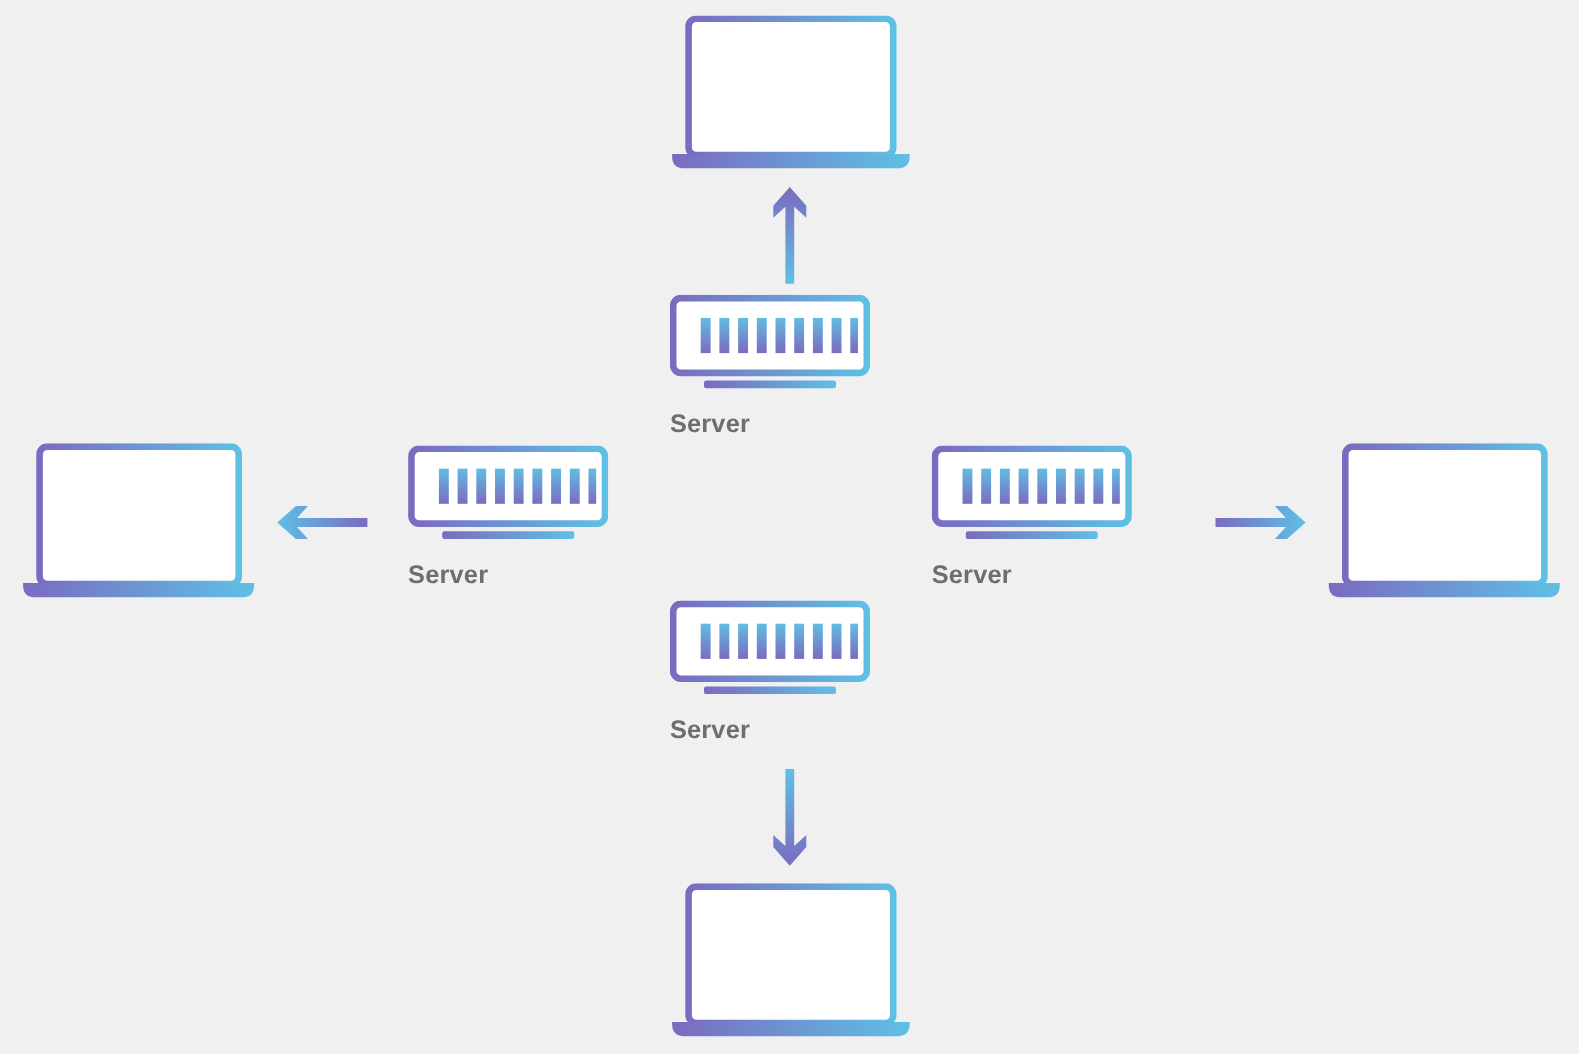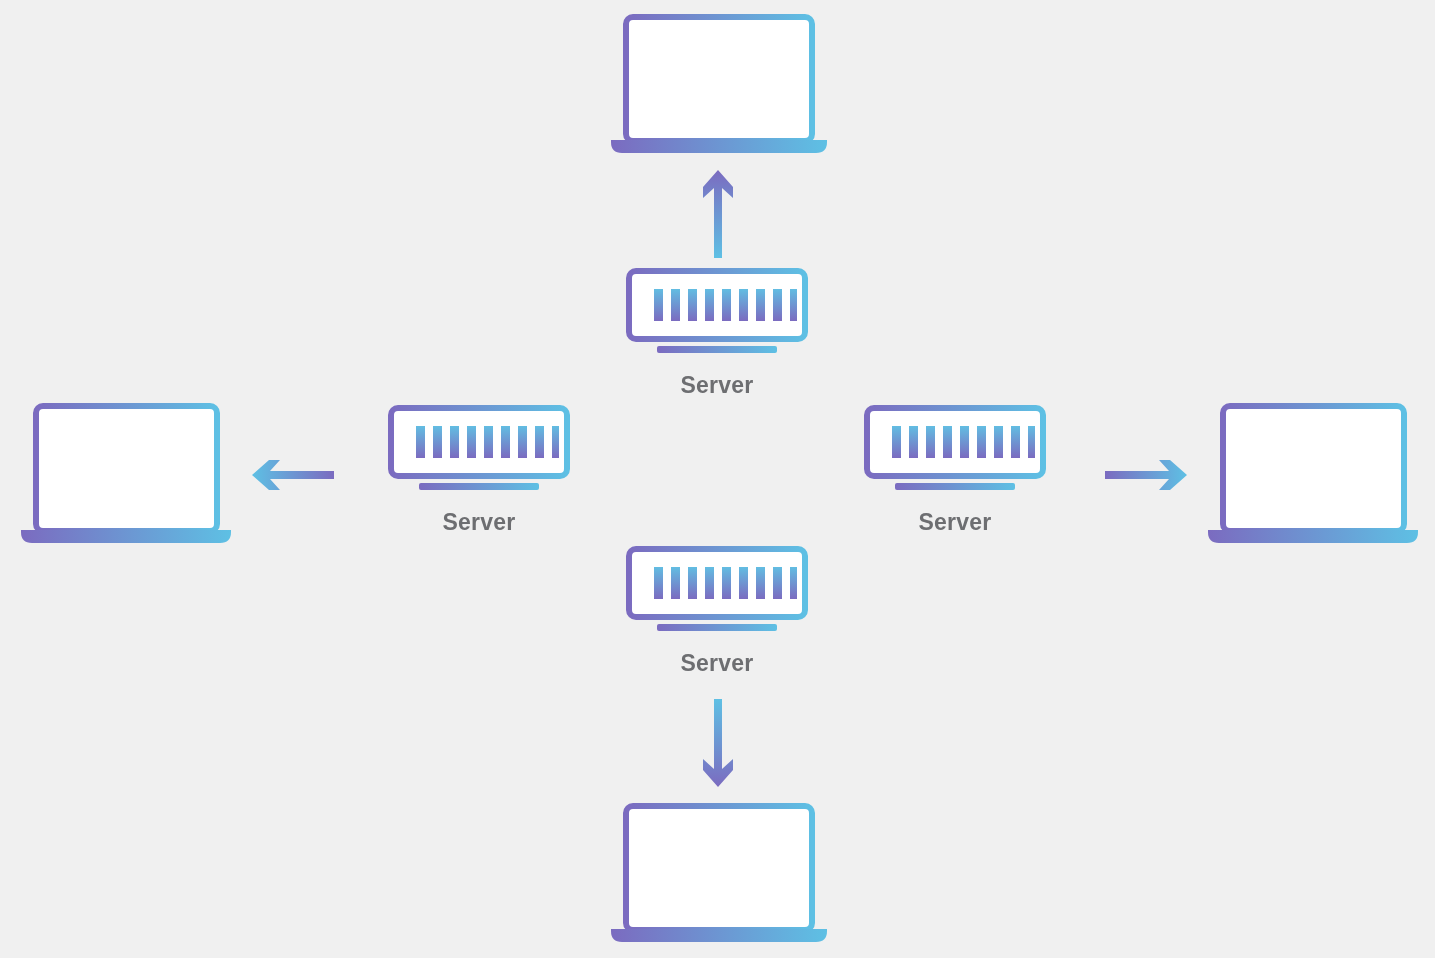--- a/index.html
+++ b/index.html
@@ -23,21 +23,21 @@
   .node {
     position: absolute;
   }
   .laptop, .server-icon, .arrow {
     display: block;
   }
   .server-group {
     position: absolute;
     display: flex;
     flex-direction: column;
-    align-items: center;
+    align-items: flex-start;
   }
   .server-label {
     font-family: "Liberation Sans", sans-serif;
     font-weight: bold;
     font-size: 23px;
     color: #6d6e71;
     letter-spacing: 0.2px;
     line-height: 1;
     text-align: center;
     white-space: nowrap;

